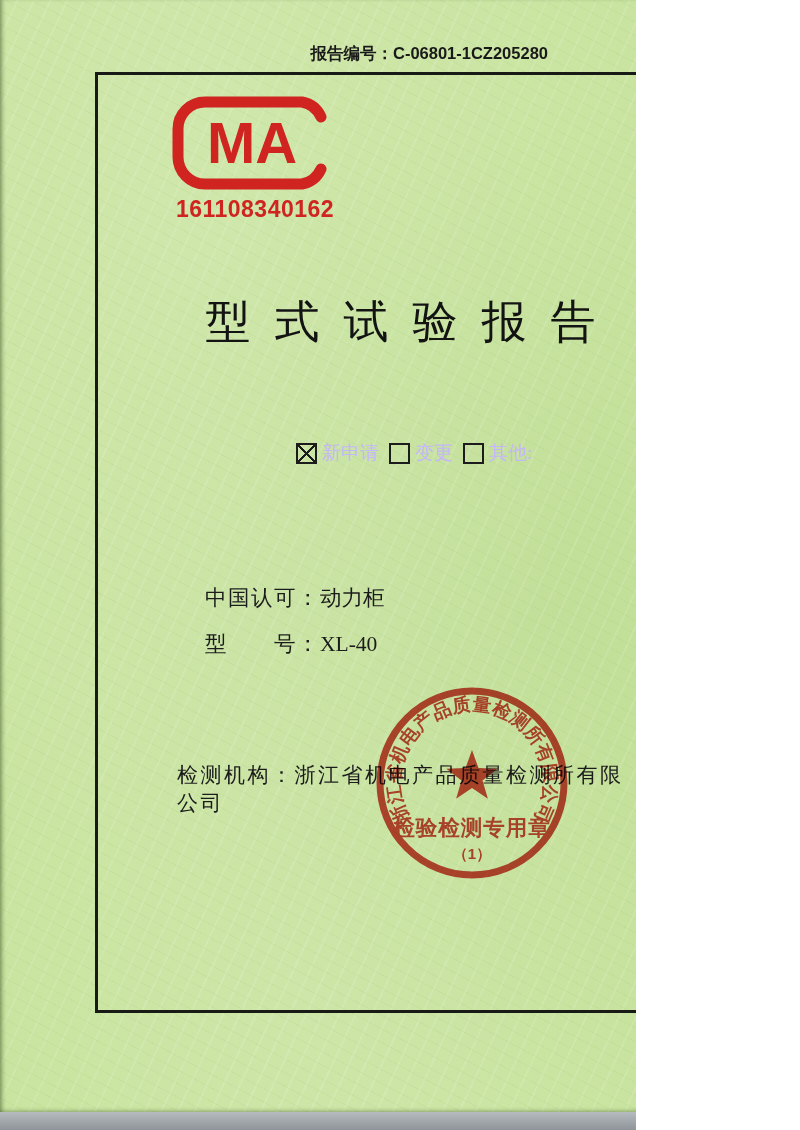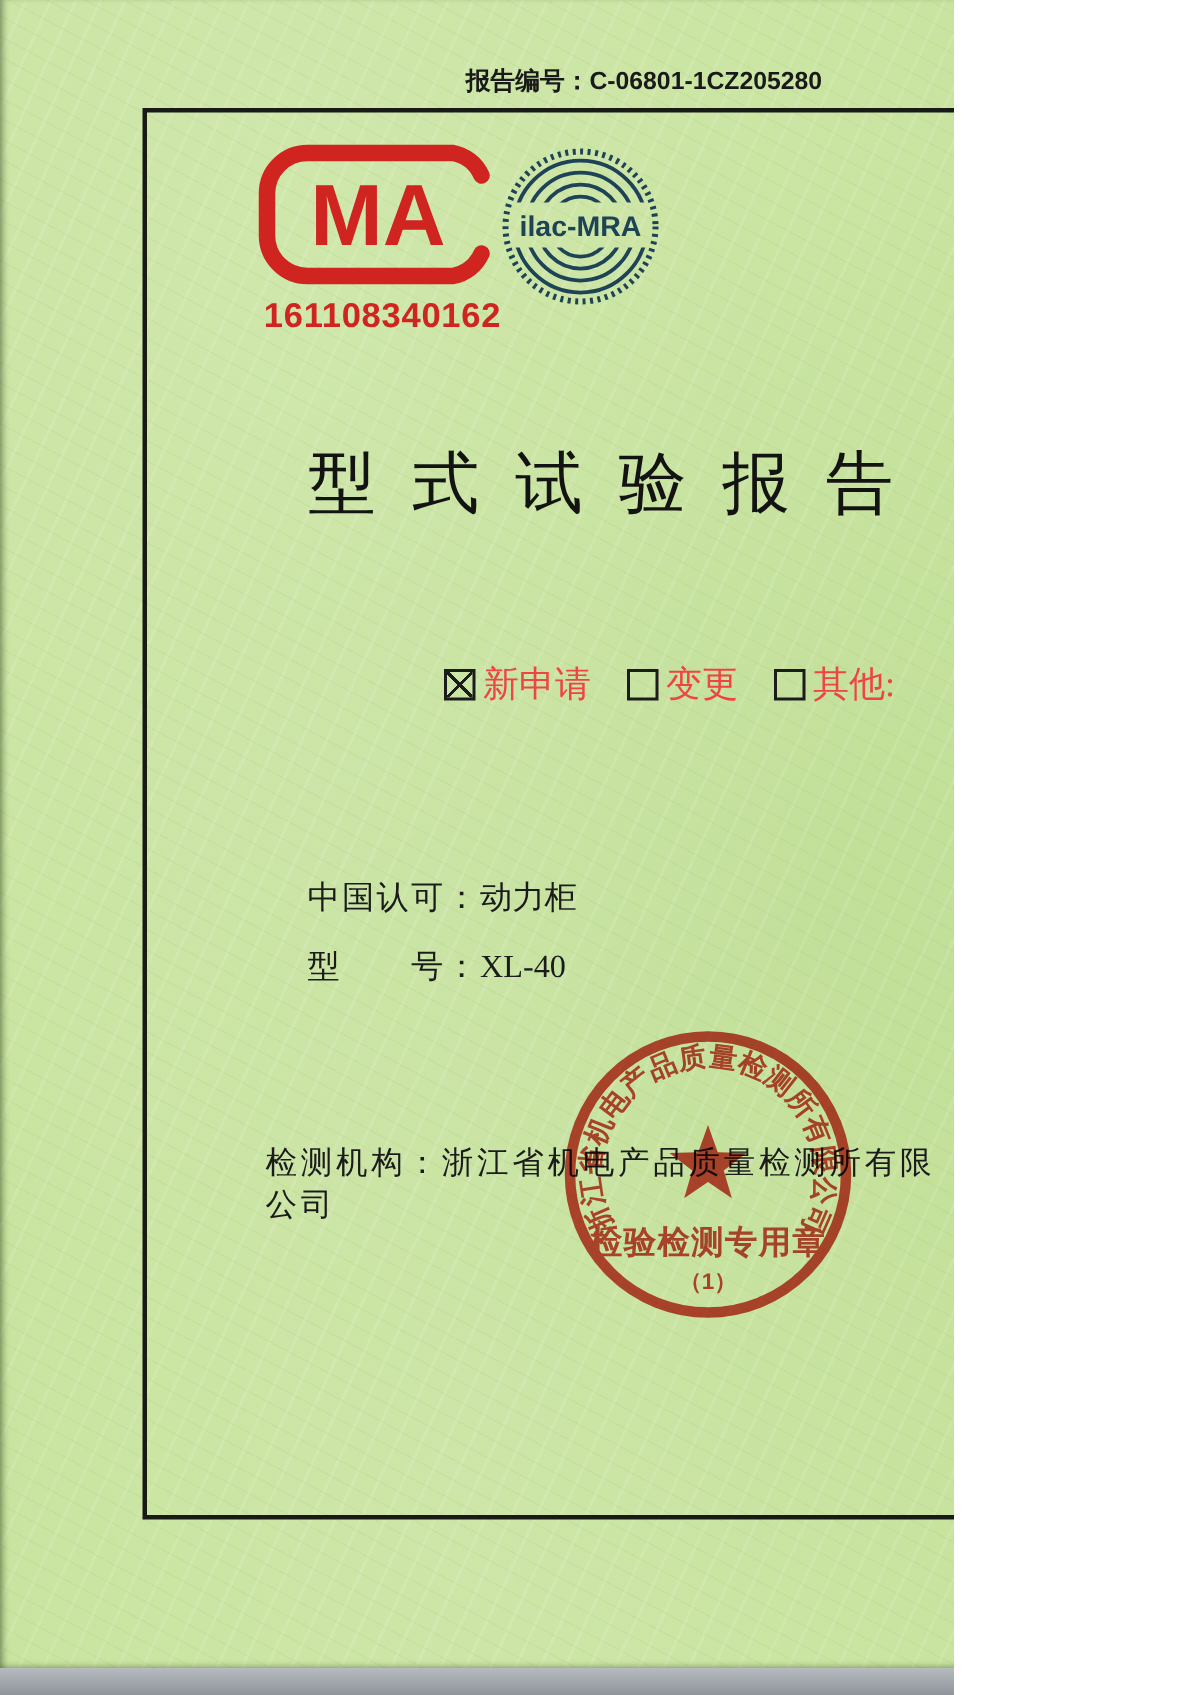--- a/index.html
+++ b/index.html
@@ -37,22 +37,22 @@
   .ilac { position:absolute; left:333px; top:97px; }
   .cnas { position:absolute; left:429px; top:110px; }
   .accred { position:absolute; left:557px; top:101px;
     font-family:"Liberation Sans", sans-serif; font-weight:700; font-size:15px;
     line-height:19px; color:#1c3a63; }
   .accred .en { letter-spacing:1.5px; }
 
   .title { position:absolute; left:98px; top:292px; width:629px; text-align:center;
     font-size:45px; color:#131313; letter-spacing:24px; font-weight:500; }
 
-  .checkrow { position:absolute; left:296px; top:440px; display:flex; gap:24px;
-    font-size:24px; color:#ef4444; }
+  .checkrow { position:absolute; left:296px; top:440px; display:flex; gap:10px;
+    font-size:19px; color:#c4b5fd; }
   .checkitem { display:flex; align-items:center; gap:5px; }
   .checkbox { width:21px; height:21px; border:2px solid #1c1c1c; display:inline-block; }
   .checkbox.checked { background-image:
       linear-gradient(45deg, transparent 46%, #1c1c1c 46% 54%, transparent 54%),
       linear-gradient(135deg, transparent 46%, #1c1c1c 46% 54%, transparent 54%); }
 
   .field { position:absolute; left:205px; font-size:21.5px; color:#1b1b1b; }
   .field .lab { letter-spacing:1.5px; }
   .field-1 { top:536px; } .field-2 { top:583px; } .field-3 { top:629px; }
 
@@ -80,39 +80,20 @@
   <div class="frame"></div>
 
   <div class="cma">
     <svg width="166" height="94" viewBox="0 0 166 94">
       <path d="M 149 21 A 26 26 0 0 0 130 6 L 33 6 A 27 27 0 0 0 6 33 L 6 61 A 27 27 0 0 0 33 88 L 130 88 A 26 26 0 0 0 149 73" fill="none" stroke="#cf2420" stroke-width="11" stroke-linecap="round"></path>
       <text x="80" y="67" text-anchor="middle" font-family="Liberation Sans, sans-serif" font-size="58" font-weight="800" fill="#cf2420">MA</text>
     </svg>
     <div class="cma-number">161108340162</div>
   </div>
 
-  <div class="ilac">
-    <svg width="108" height="108" viewBox="0 0 108 108">
-      <defs>
-        <clipPath id="ilacClip">
-          <rect x="0" y="0" width="108" height="38"></rect>
-          <rect x="0" y="68" width="108" height="40"></rect>
-        </clipPath>
-      </defs>
-      <circle cx="54" cy="54" r="50" fill="none" stroke="#1e4356" stroke-width="4" stroke-dasharray="2 3"></circle>
-      <g clip-path="url(#ilacClip)">
-        <circle cx="54" cy="54" r="44" fill="none" stroke="#1e4356" stroke-width="2.5"></circle>
-        <circle cx="54" cy="54" r="36" fill="none" stroke="#1e4356" stroke-width="2.5"></circle>
-        <circle cx="54" cy="54" r="28" fill="none" stroke="#1e4356" stroke-width="2.5"></circle>
-        <circle cx="54" cy="54" r="20" fill="none" stroke="#1e4356" stroke-width="2.5"></circle>
-        <circle cx="54" cy="54" r="12" fill="none" stroke="#1e4356" stroke-width="2.5"></circle>
-      </g>
-      <text x="54" y="60" text-anchor="middle" font-family="Liberation Sans, sans-serif" font-size="19" font-weight="700" fill="#1e4356">ilac-MRA</text>
-    </svg>
-  </div>
 
 
 
   <div class="title">型式试验报告</div>
 
   <div class="checkrow">
     <div class="checkitem">
       <span class="checkbox checked"></span>
       <span>新申请</span>
     </div>

